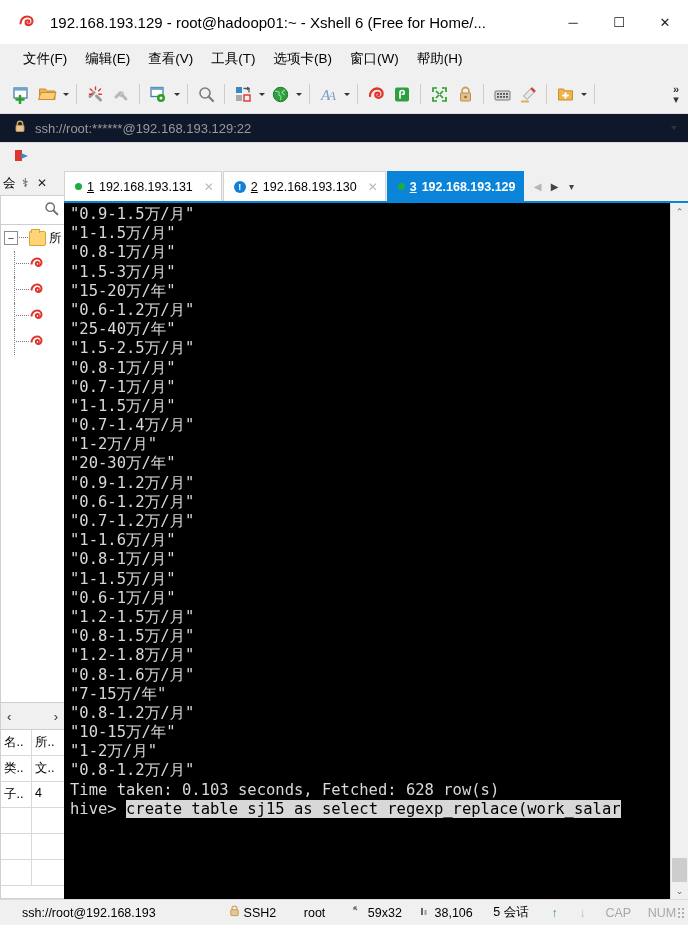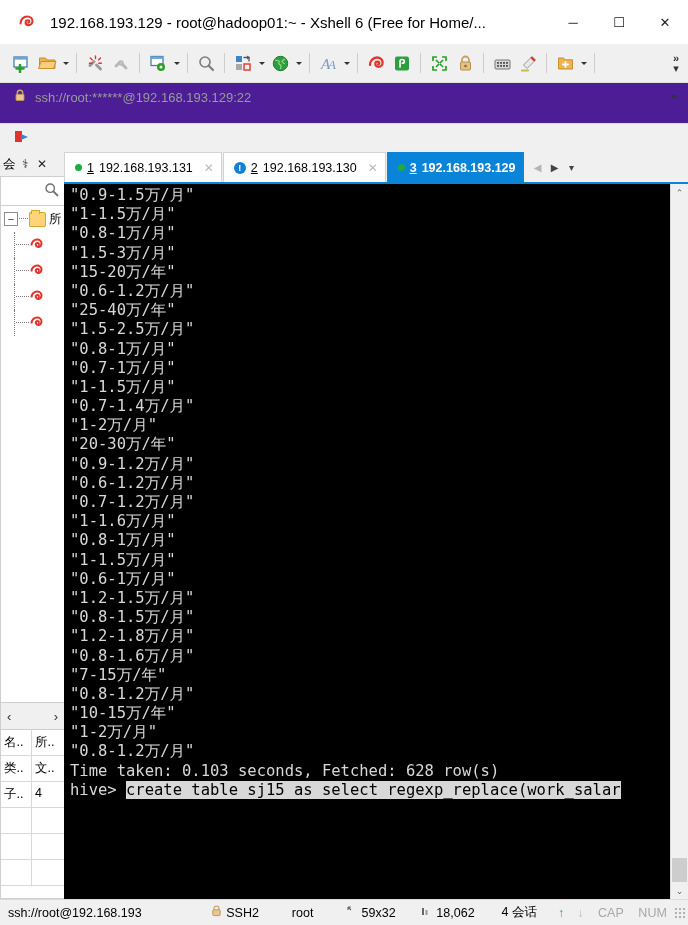--- a/index.html
+++ b/index.html
@@ -29,22 +29,22 @@
   .tbtn{width:26px;height:26px;display:flex;align-items:center;justify-content:center;border-radius:2px;}
   .caret{width:11px;height:26px;display:flex;align-items:center;justify-content:center;}
   .caret::after{content:"";border-left:3.2px solid transparent;border-right:3.2px solid transparent;
                 border-top:3.8px solid #333;display:block;}
   .tsep{width:1px;height:20px;background:#cdcdcd;margin:0 5px;}
   .overflow{position:absolute;right:2px;top:0;height:38px;width:20px;
             display:flex;flex-direction:column;align-items:center;justify-content:center;gap:1px;}
   .ov-chev{font-size:11px;line-height:9px;color:#333;font-weight:bold;}
 
   
-  .addrbar{height:28px;background:#4c1d95;border-top:1px solid #e1e1e1;border-bottom:1px solid #dcdcdc;
-           display:flex;align-items:center;padding:0 6px 12px 14px;flex:0 0 auto;}
+  .addrbar{height:28px;background:#0f172a;border-top:1px solid #e1e1e1;border-bottom:1px solid #dcdcdc;
+           display:flex;align-items:center;padding:0 6px 0 14px;flex:0 0 auto;}
   .addr-text{flex:1 1 auto;font-size:13px;color:#9a9a9a;padding-left:9px;white-space:nowrap;overflow:hidden;}
   .addr-caret{width:16px;display:flex;align-items:center;justify-content:center;}
   .addr-caret::after{content:"";border-left:3.6px solid transparent;border-right:3.6px solid transparent;
                      border-top:4.4px solid #333;display:block;}
 
   
   .noticebar{height:28px;background:#f0f0f0;display:flex;align-items:center;padding-left:14px;flex:0 0 auto;}
   .notice-text{font-size:12.5px;color:#9d9d9d;padding-left:8px;white-space:nowrap;}
 
   
@@ -110,21 +110,21 @@
   
   .vsb{width:17px;flex:0 0 17px;background:#f0f0f0;border-left:1px solid #dcdcdc;
        display:flex;flex-direction:column;}
   .sb-arrow{height:17px;display:flex;align-items:center;justify-content:center;font-size:9px;color:#606060;}
   .sb-track{flex:1 1 auto;position:relative;background:#f0f0f0;}
   .sb-thumb{position:absolute;left:1px;right:1px;bottom:0;height:24px;background:#cdcdcd;}
 
   
   .statusbar{height:25px;background:#f0f0f0;border-top:1px solid #dcdcdc;display:flex;
              align-items:center;flex:0 0 auto;font-size:12.5px;color:#000;}
-  .st{display:flex;align-items:center;gap:4px;white-space:nowrap;}
+  .st{display:flex;align-items:center;gap:4px;white-space:nowrap;margin-left:14px;}
   .st.path{width:190px;flex:0 0 190px;padding-left:8px;overflow:hidden;}
   .st.c{justify-content:center;}
   .st.dim{color:#a8a8a8;}
   .arrow-up{color:#1faa43;font-size:12px;}
   .arrow-dn{color:#9ec7a6;font-size:12px;}
   .grip{width:12px;height:12px;margin-left:auto;margin-right:3px;
         background:radial-gradient(#b0b0b0 38%,transparent 40%);background-size:4px 4px;}
 </style>
 </head>
 <body>
@@ -138,20 +138,29 @@
       </svg>
     </div>
     <div class="tb-title">192.168.193.129 - root@hadoop01:~ - Xshell 6 (Free for Home/...</div>
     <div class="winbtns">
       <div class="winbtn">─</div>
       <div class="winbtn">☐</div>
       <div class="winbtn close">✕</div>
     </div>
   </div>
 
+  <div class="menubar">
+    <div class="menuitem">文件(F)</div>
+    <div class="menuitem">编辑(E)</div>
+    <div class="menuitem">查看(V)</div>
+    <div class="menuitem">工具(T)</div>
+    <div class="menuitem">选项卡(B)</div>
+    <div class="menuitem">窗口(W)</div>
+    <div class="menuitem">帮助(H)</div>
+  </div>
 
   <div class="toolbar">
     <div class="tbtn">
       <svg width="19" height="19" viewBox="0 0 19 19">
         <rect x="2" y="3" width="13" height="10" fill="#fff" stroke="#4a7ea8" stroke-width="1.3"></rect>
         <rect x="2" y="3" width="13" height="2.6" fill="#6aa6cf"></rect>
         <path d="M8 11v7M4.5 14.5h7" stroke="#2aa02a" stroke-width="2.6" stroke-linecap="round"></path>
       </svg>
     </div>
     <div class="tbtn">
@@ -464,23 +473,23 @@
       </span>
       <span>59x32</span>
     </div>
     <div class="st c" style="width:84px">
       <span>
         <svg width="11" height="11" viewBox="0 0 11 11">
           <rect x="1" y="2" width="2" height="7" fill="#666"></rect>
           <rect x="4.5" y="4" width="2" height="5" fill="#999"></rect>
         </svg>
       </span>
-      <span>18,062</span>
-    </div>
-    <div class="st c" style="width:70px">4 会话</div>
+      <span>38,106</span>
+    </div>
+    <div class="st c" style="width:70px">5 会话</div>
     <div class="st c" style="width:20px">
       <span class="arrow-up">↑</span>
     </div>
     <div class="st c" style="width:22px">
       <span class="arrow-dn">↓</span>
     </div>
     <div class="st c dim" style="width:44px">CAP</div>
     <div class="st c dim" style="width:46px">NUM</div>
     <div class="grip"></div>
   </div>

